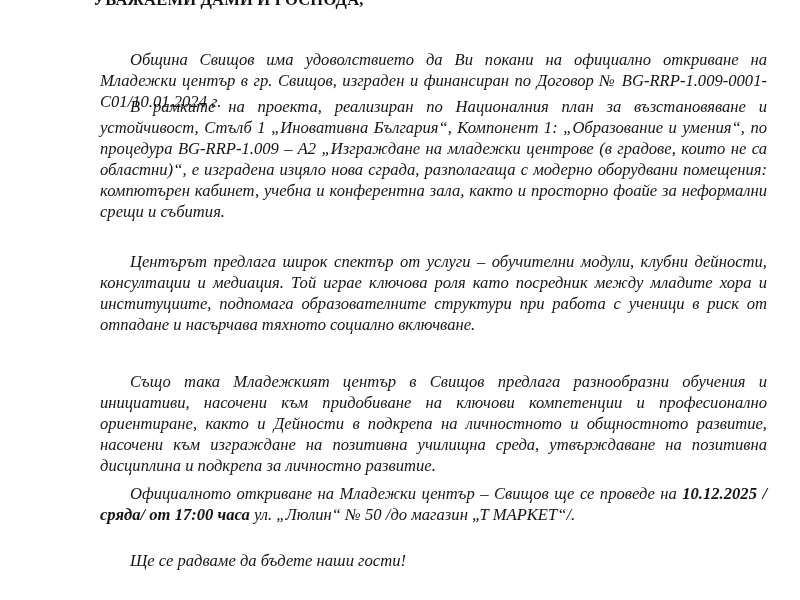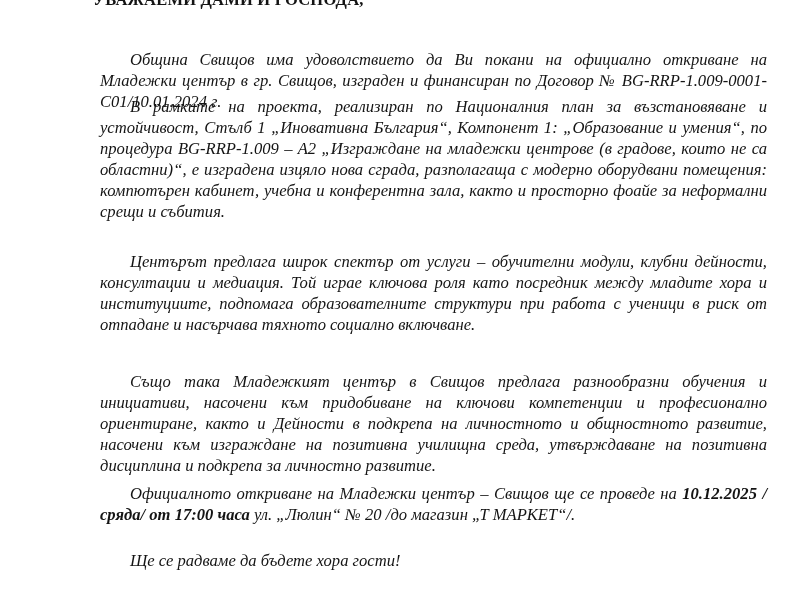--- a/index.html
+++ b/index.html
@@ -56,16 +56,16 @@
   <div class="greeting">УВАЖАЕМИ ДАМИ И ГОСПОДА,</div>
 
   <p class="para" id="p1">Община Свищов има удоволствието да Ви покани на официално откриване на Младежки център в гр. Свищов, изграден и финансиран по Договор № BG-RRP-1.009-0001-C01/10.01.2024 г.</p>
 
   <p class="para" id="p2">В рамките на проекта, реализиран по Националния план за възстановяване и устойчивост, Стълб 1 „Иновативна България“, Компонент 1: „Образование и умения“, по процедура BG-RRP-1.009 – A2 „Изграждане на младежки центрове (в градове, които не са областни)“,  е изградена изцяло нова сграда, разполагаща с модерно оборудвани помещения: компютърен кабинет, учебна и конферентна зала, както и просторно фоайе за неформални срещи и събития.</p>
 
   <p class="para" id="p3">Центърът предлага широк спектър от услуги – обучителни модули, клубни дейности, консултации и медиация. Той играе ключова роля като посредник между младите хора и институциите, подпомага образователните структури при работа с ученици в риск от отпадане и насърчава тяхното социално включване.</p>
 
   <p class="para" id="p4">Също така Младежкият център в Свищов предлага разнообразни обучения и инициативи, насочени към придобиване на ключови компетенции и професионално ориентиране, както и Дейности в подкрепа на личностното и общностното развитие, насочени към изграждане на позитивна училищна среда, утвърждаване на позитивна дисциплина и подкрепа за личностно развитие.</p>
 
-  <p class="para" id="p5"><span>Официалното откриване на Младежки център – Свищов ще се проведе на </span><span class="bold">10.12.2025 /сряда/ от 17:00 часа</span><span> ул. „Люлин“ № 20 /до магазин „Т МАРКЕТ“/.</span></p>
+  <p class="para" id="p5"><span>Официалното откриване на Младежки център – Свищов ще се проведе на </span><span class="bold">10.12.2025 /сряда/ от 17:00 часа</span><span> ул. „Люлин“ № 50 /до магазин „Т МАРКЕТ“/.</span></p>
 
-  <p class="para" id="p6">Ще се радваме да бъдете хора гости!</p>
+  <p class="para" id="p6">Ще се радваме да бъдете наши гости!</p>
 </div>
 
 </body></html>

